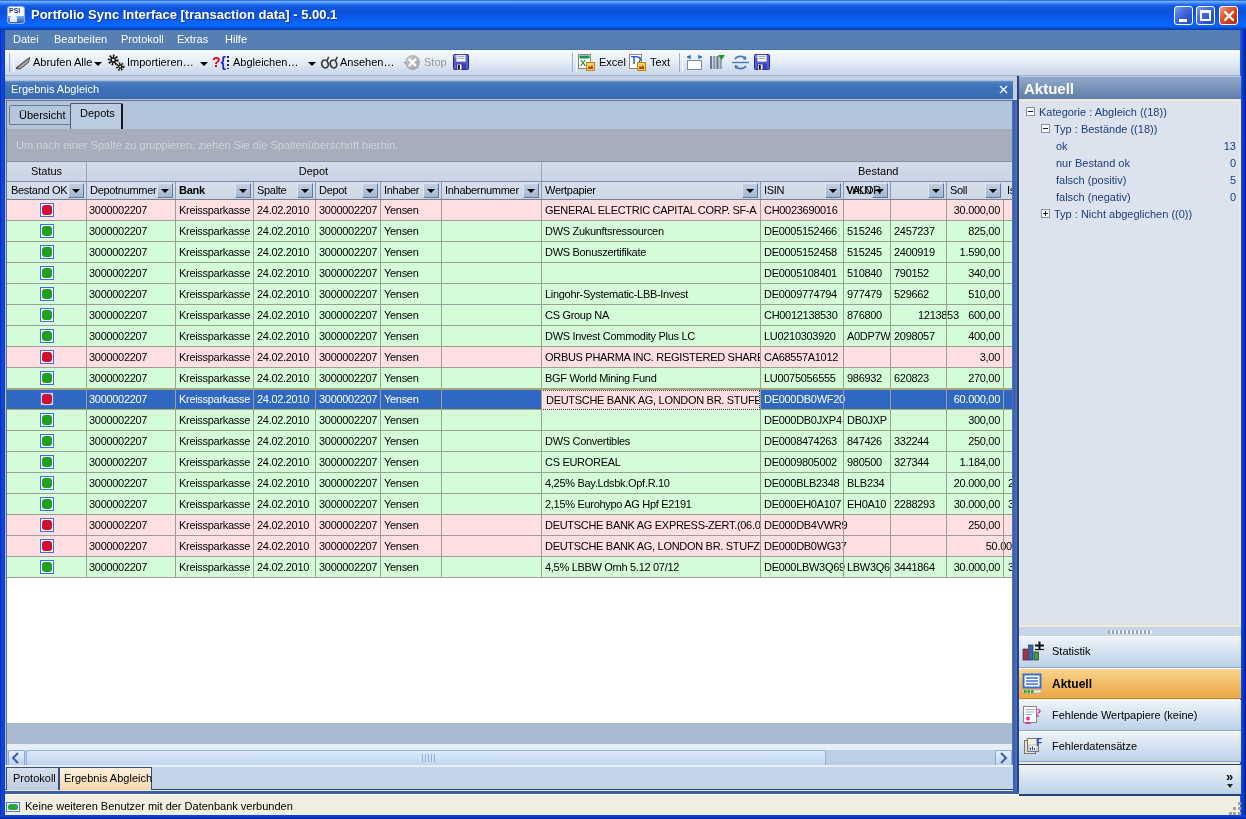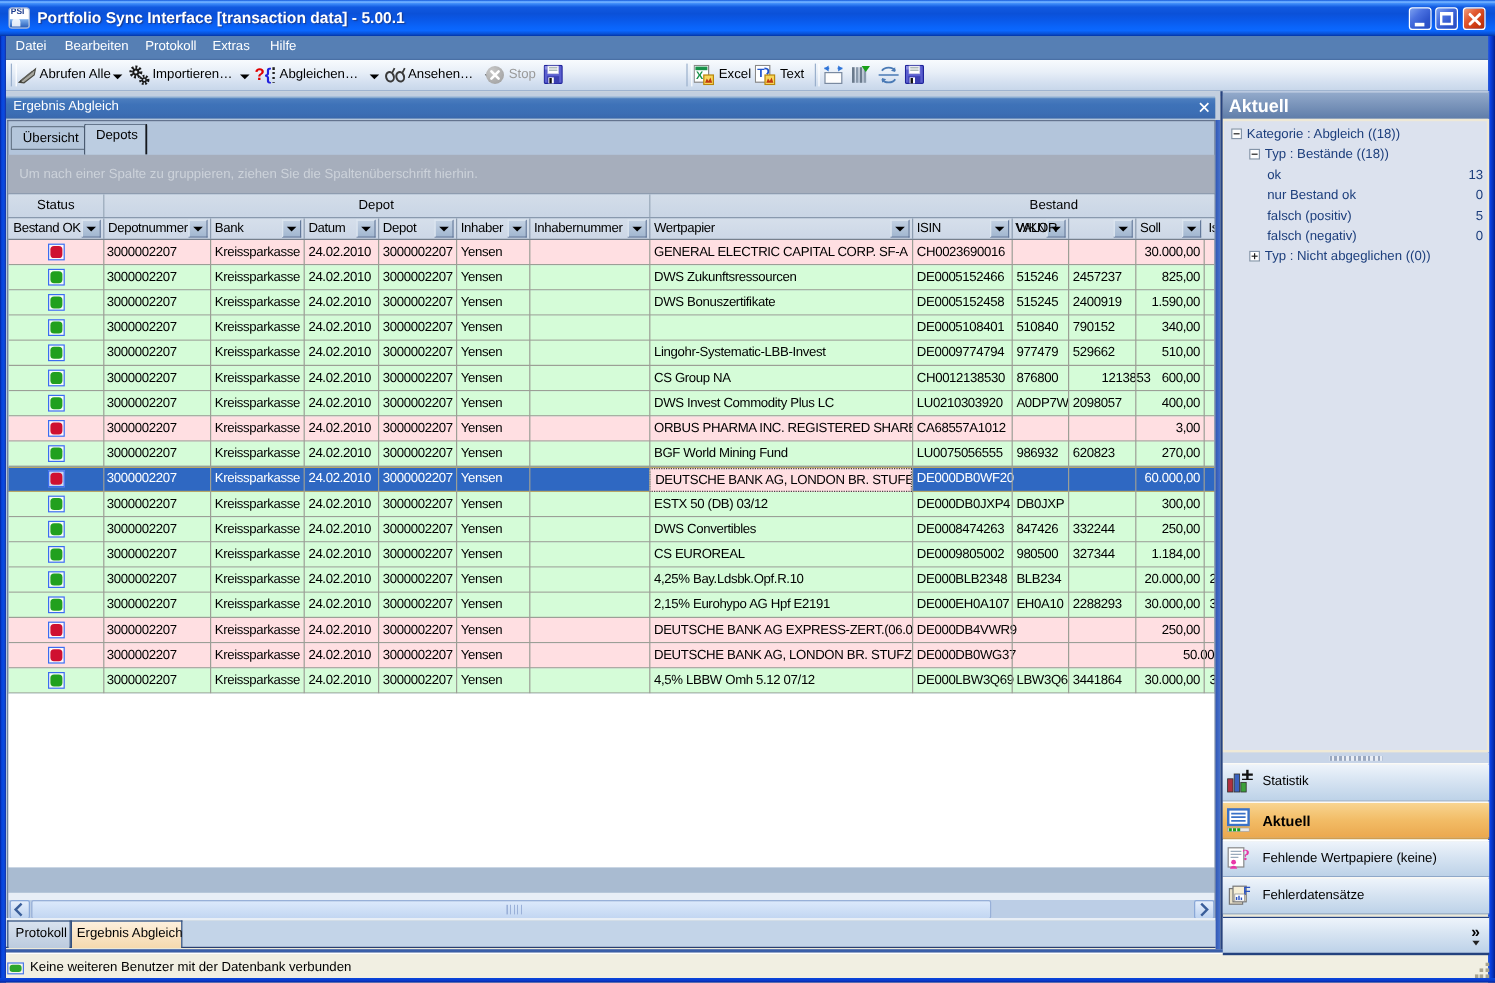--- a/index.html
+++ b/index.html
@@ -162,24 +162,24 @@
 <div class="a tt" style="left:858px;top:165px;">Bestand</div>
 <div class="a" style="left:86px;top:162px;width:1px;height:19px;background:#98a8b8;"></div>
 <div class="a" style="left:541px;top:162px;width:1px;height:19px;background:#98a8b8;"></div>
 <div class="a" style="left:7px;top:182px;width:1005px;height:17px;overflow:hidden;" id="hdrclip"></div>
 <div class="a g" style="left:11px;top:184px;position:absolute;">Bestand OK</div>
 <div class="ddb" style="left:68px;top:183px;"></div>
 <div class="a" style="left:86px;top:182px;width:1px;height:17px;background:#8c9cb0;"></div>
 <div class="a g" style="left:90px;top:184px;position:absolute;">Depotnummer</div>
 <div class="ddb" style="left:157px;top:183px;"></div>
 <div class="a" style="left:175px;top:182px;width:1px;height:17px;background:#8c9cb0;"></div>
-<div class="a g" style="left:179px;top:184px;position:absolute;">Bank</div>
+<div class="a g" style="left:179px;top:184px;position:absolute;font-weight:bold;">Bank</div>
 <div class="ddb" style="left:235px;top:183px;"></div>
 <div class="a" style="left:253px;top:182px;width:1px;height:17px;background:#8c9cb0;"></div>
-<div class="a g" style="left:257px;top:184px;position:absolute;">Datum</div>
+<div class="a g" style="left:257px;top:184px;position:absolute;">Spalte</div>
 <div class="ddb" style="left:297px;top:183px;"></div>
 <div class="a" style="left:315px;top:182px;width:1px;height:17px;background:#8c9cb0;"></div>
 <div class="a g" style="left:319px;top:184px;position:absolute;">Depot</div>
 <div class="ddb" style="left:362px;top:183px;"></div>
 <div class="a" style="left:380px;top:182px;width:1px;height:17px;background:#8c9cb0;"></div>
 <div class="a g" style="left:384px;top:184px;position:absolute;">Inhaber</div>
 <div class="ddb" style="left:423px;top:183px;"></div>
 <div class="a" style="left:441px;top:182px;width:1px;height:17px;background:#8c9cb0;"></div>
 <div class="a g" style="left:445px;top:184px;position:absolute;">Inhabernummer</div>
 <div class="ddb" style="left:523px;top:183px;"></div>
@@ -348,23 +348,20 @@
     <div class="a g" style="left:887px;top:193px;color:#fff;"></div>
     <div class="a g" style="left:939px;top:193px;width:54px;text-align:right;color:#fff;">60.000,00</div>
     <div class="a" style="left:0;top:210px;width:1005px;height:21px;background:#d5fcd8;border-bottom:1px solid #9c9f96;box-sizing:border-box;"></div>
     <div class="a" style="left:33px;top:213px;width:14px;height:14px;border:1.5px solid #3b6cf0;background:rgba(255,255,255,.75);box-sizing:border-box;"></div>
     <div class="a" style="left:35px;top:215px;width:10px;height:10px;border-radius:3px;background:#21a01e;"></div>
     <div class="a g" style="left:82px;top:214px;color:#000;">3000002207</div>
     <div class="a g" style="left:172px;top:214px;color:#000;">Kreissparkasse</div>
     <div class="a g" style="left:250px;top:214px;color:#000;">24.02.2010</div>
     <div class="a g" style="left:312px;top:214px;color:#000;">3000002207</div>
     <div class="a g" style="left:377px;top:214px;color:#000;">Yensen</div>
-    <div class="a" style="left:534px;top:210px;width:219px;height:21px;overflow:hidden;">
-      <div class="a g" style="left:4px;top:4px;">ESTX 50 (DB) 03/12</div>
-    </div>
     <div class="a g" style="left:757px;top:214px;color:#000;">DE000DB0JXP4</div>
     <div class="a g" style="left:840px;top:214px;color:#000;">DB0JXP</div>
     <div class="a g" style="left:887px;top:214px;color:#000;"></div>
     <div class="a g" style="left:939px;top:214px;width:54px;text-align:right;color:#000;">300,00</div>
     <div class="a" style="left:0;top:231px;width:1005px;height:21px;background:#d5fcd8;border-bottom:1px solid #9c9f96;box-sizing:border-box;"></div>
     <div class="a" style="left:33px;top:234px;width:14px;height:14px;border:1.5px solid #3b6cf0;background:rgba(255,255,255,.75);box-sizing:border-box;"></div>
     <div class="a" style="left:35px;top:236px;width:10px;height:10px;border-radius:3px;background:#21a01e;"></div>
     <div class="a g" style="left:82px;top:235px;color:#000;">3000002207</div>
     <div class="a g" style="left:172px;top:235px;color:#000;">Kreissparkasse</div>
     <div class="a g" style="left:250px;top:235px;color:#000;">24.02.2010</div>

